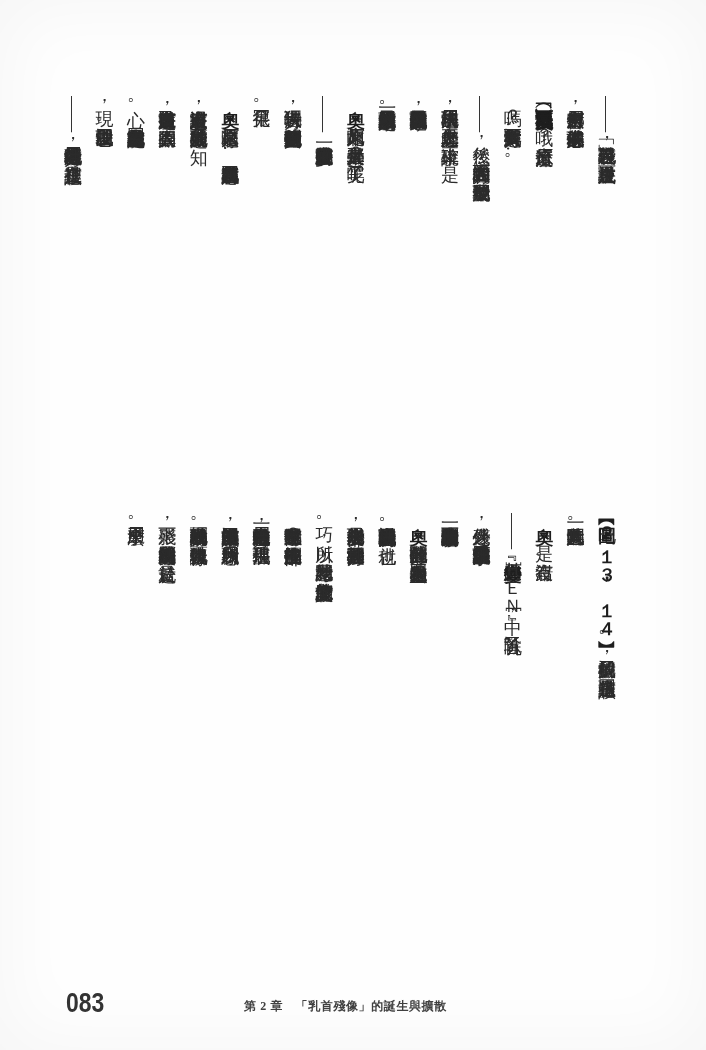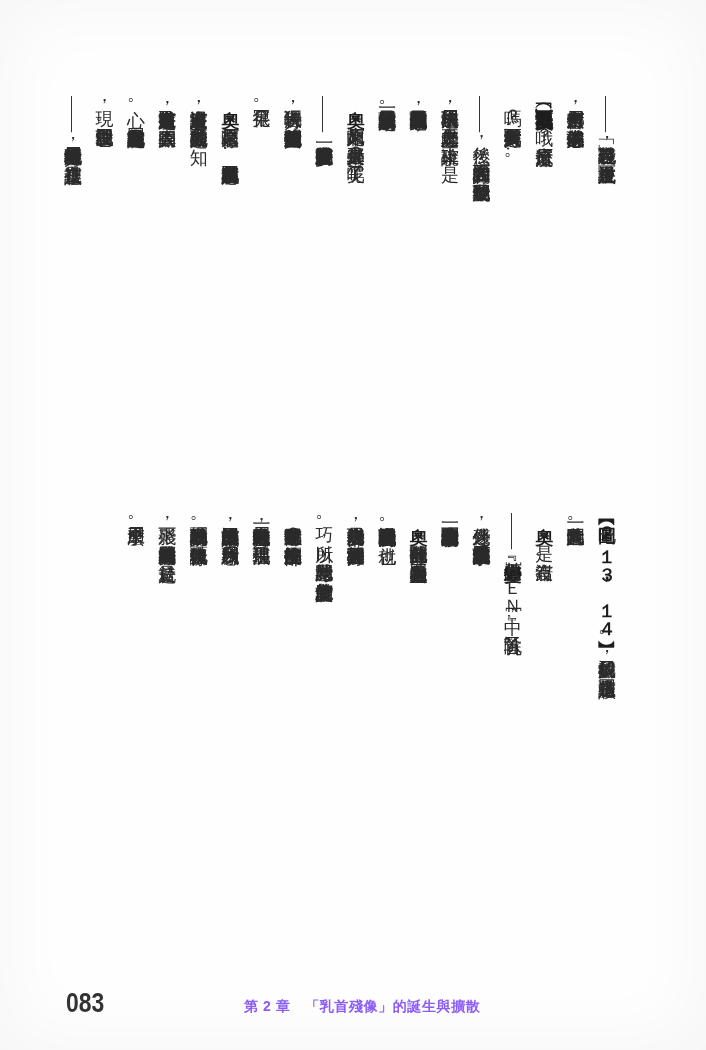--- a/index.html
+++ b/index.html
@@ -45,24 +45,24 @@
     font-size: 27px;
     color: #333333;
     letter-spacing: 0px;
     transform: scaleX(0.85);
     transform-origin: left top;
   }
   .footer-chapter {
     position: absolute;
     left: 244px;
     top: 998px;
-    font-family: Liberation Sans, sans-serif;
+    font-family: Liberation Serif, serif;
     font-weight: 700;
-    font-size: 14px;
-    color: #8b5cf6;
+    font-size: 12px;
+    color: #404040;
     letter-spacing: 0.6px;
   }
 </style>
 </head>
 <body>
 
 <div class="page">
 
   <section class="vblock" id="upper-block">
     <div class="vcol"><span>——說起「乳首殘像表現」，可說是現在成人漫畫</span></div>

